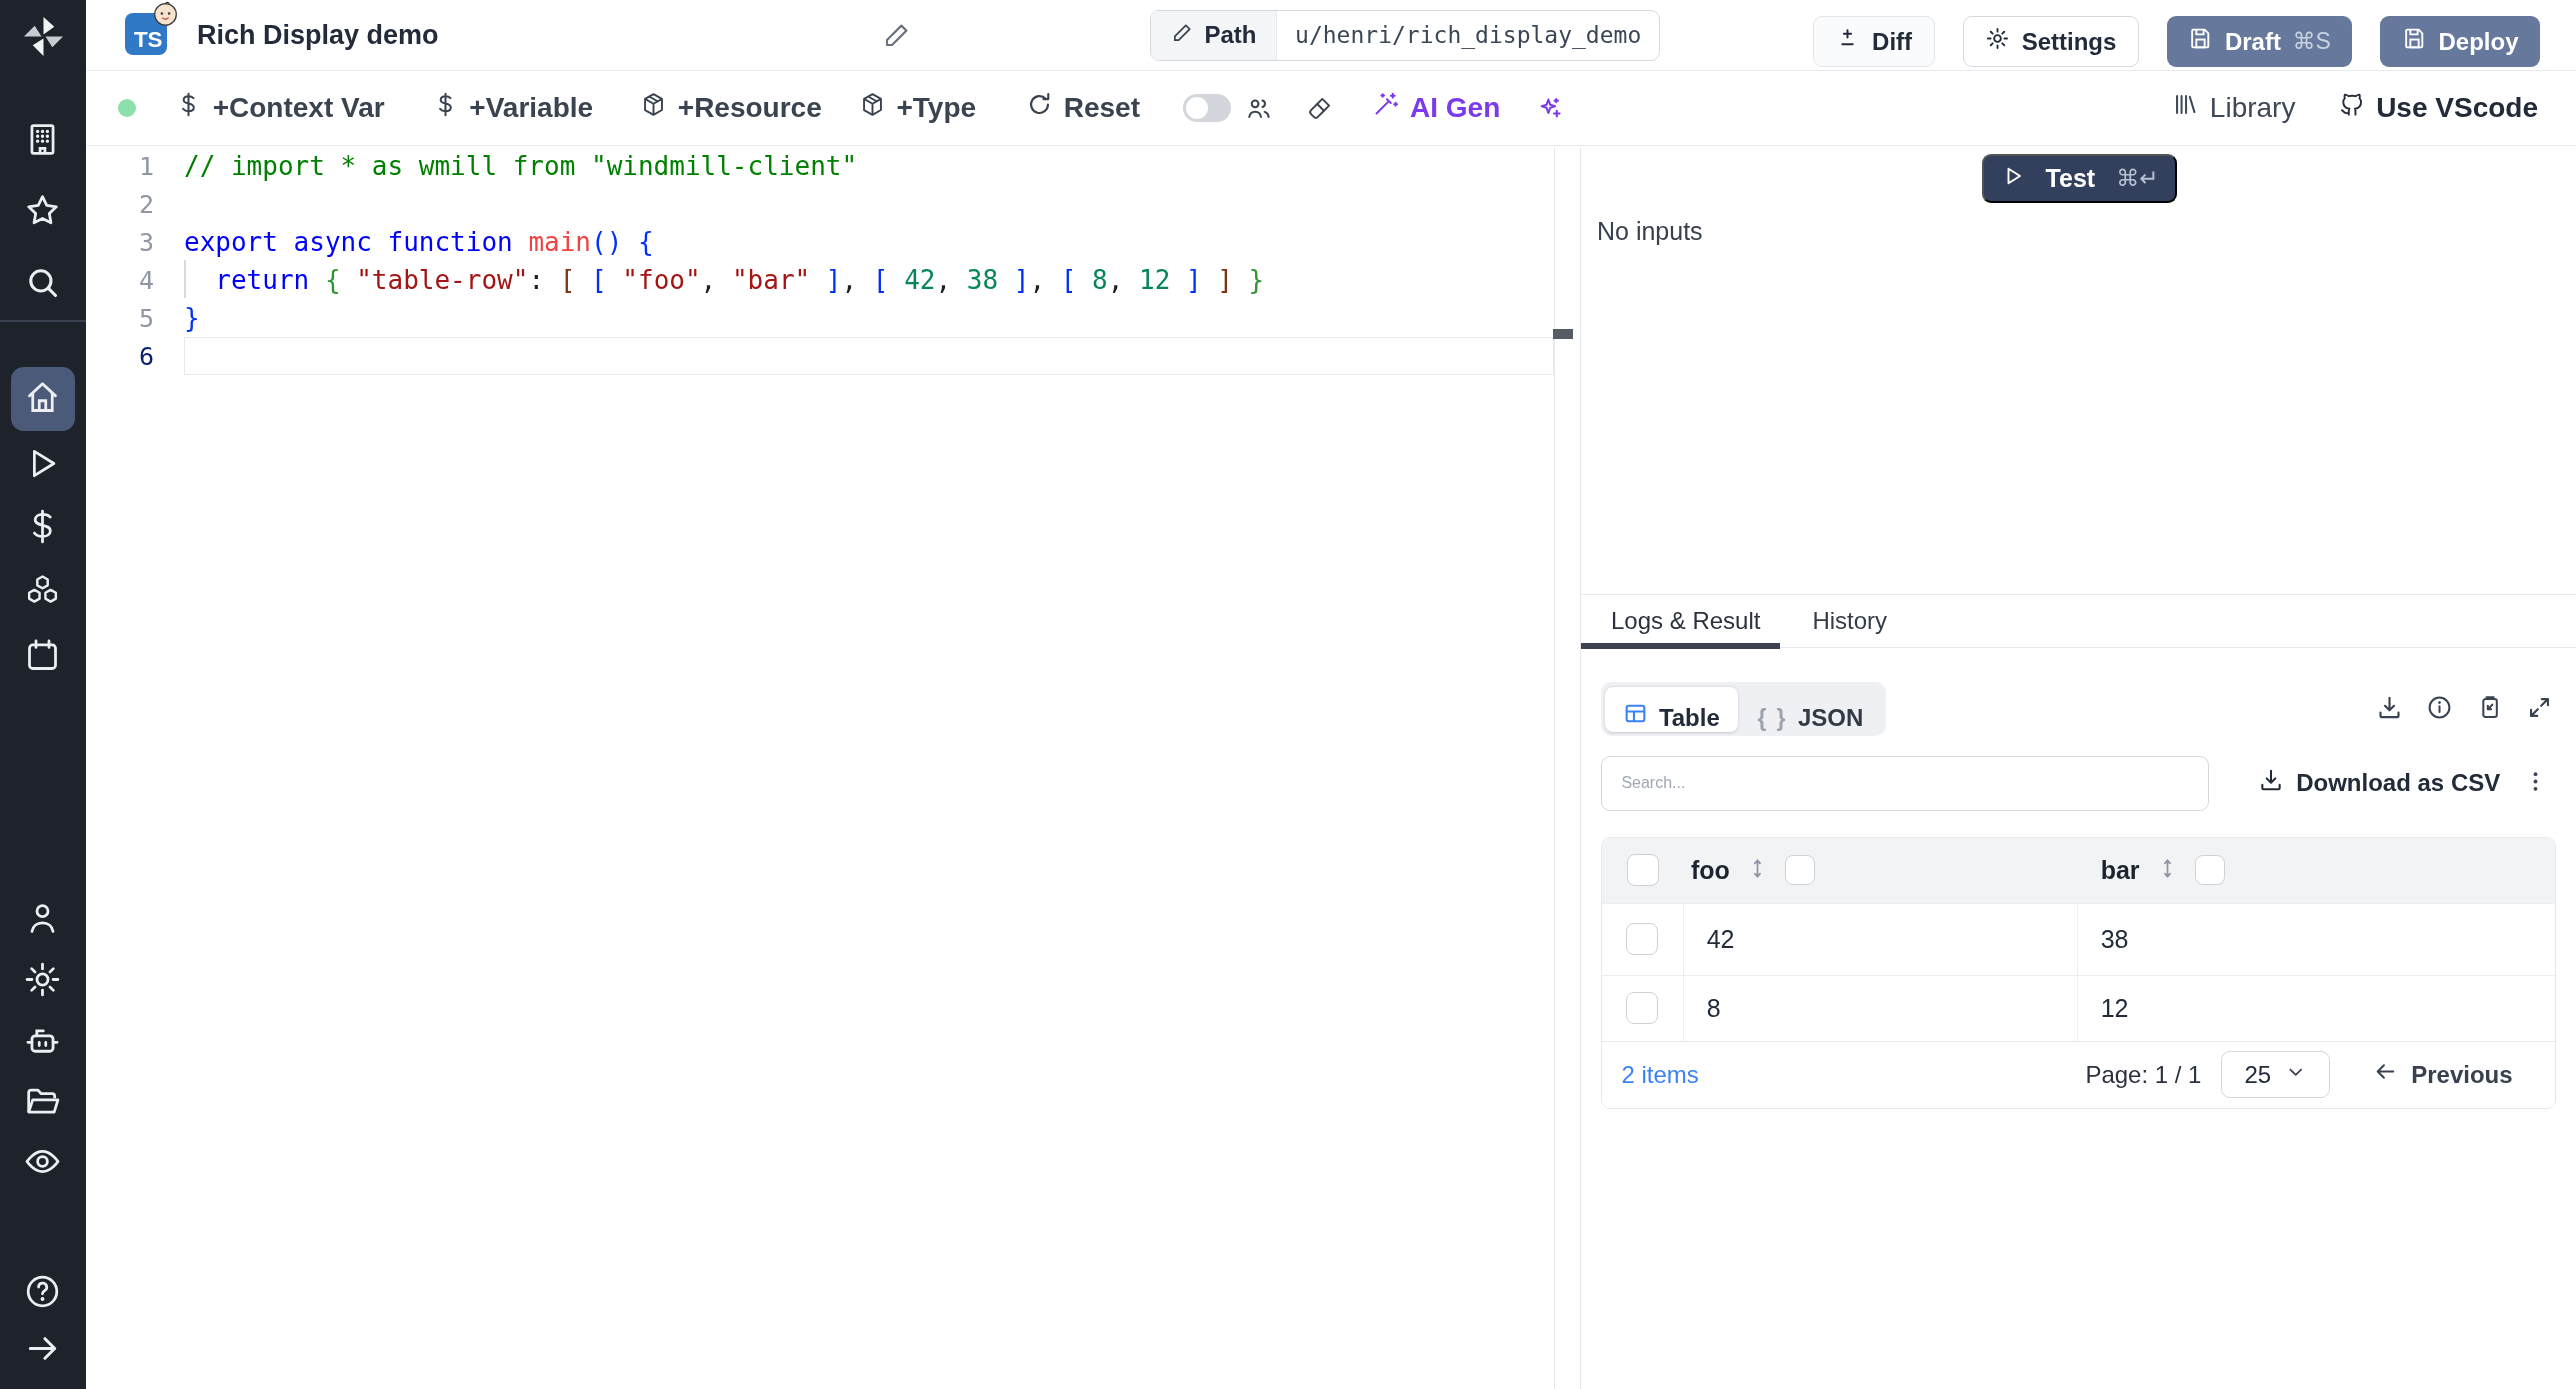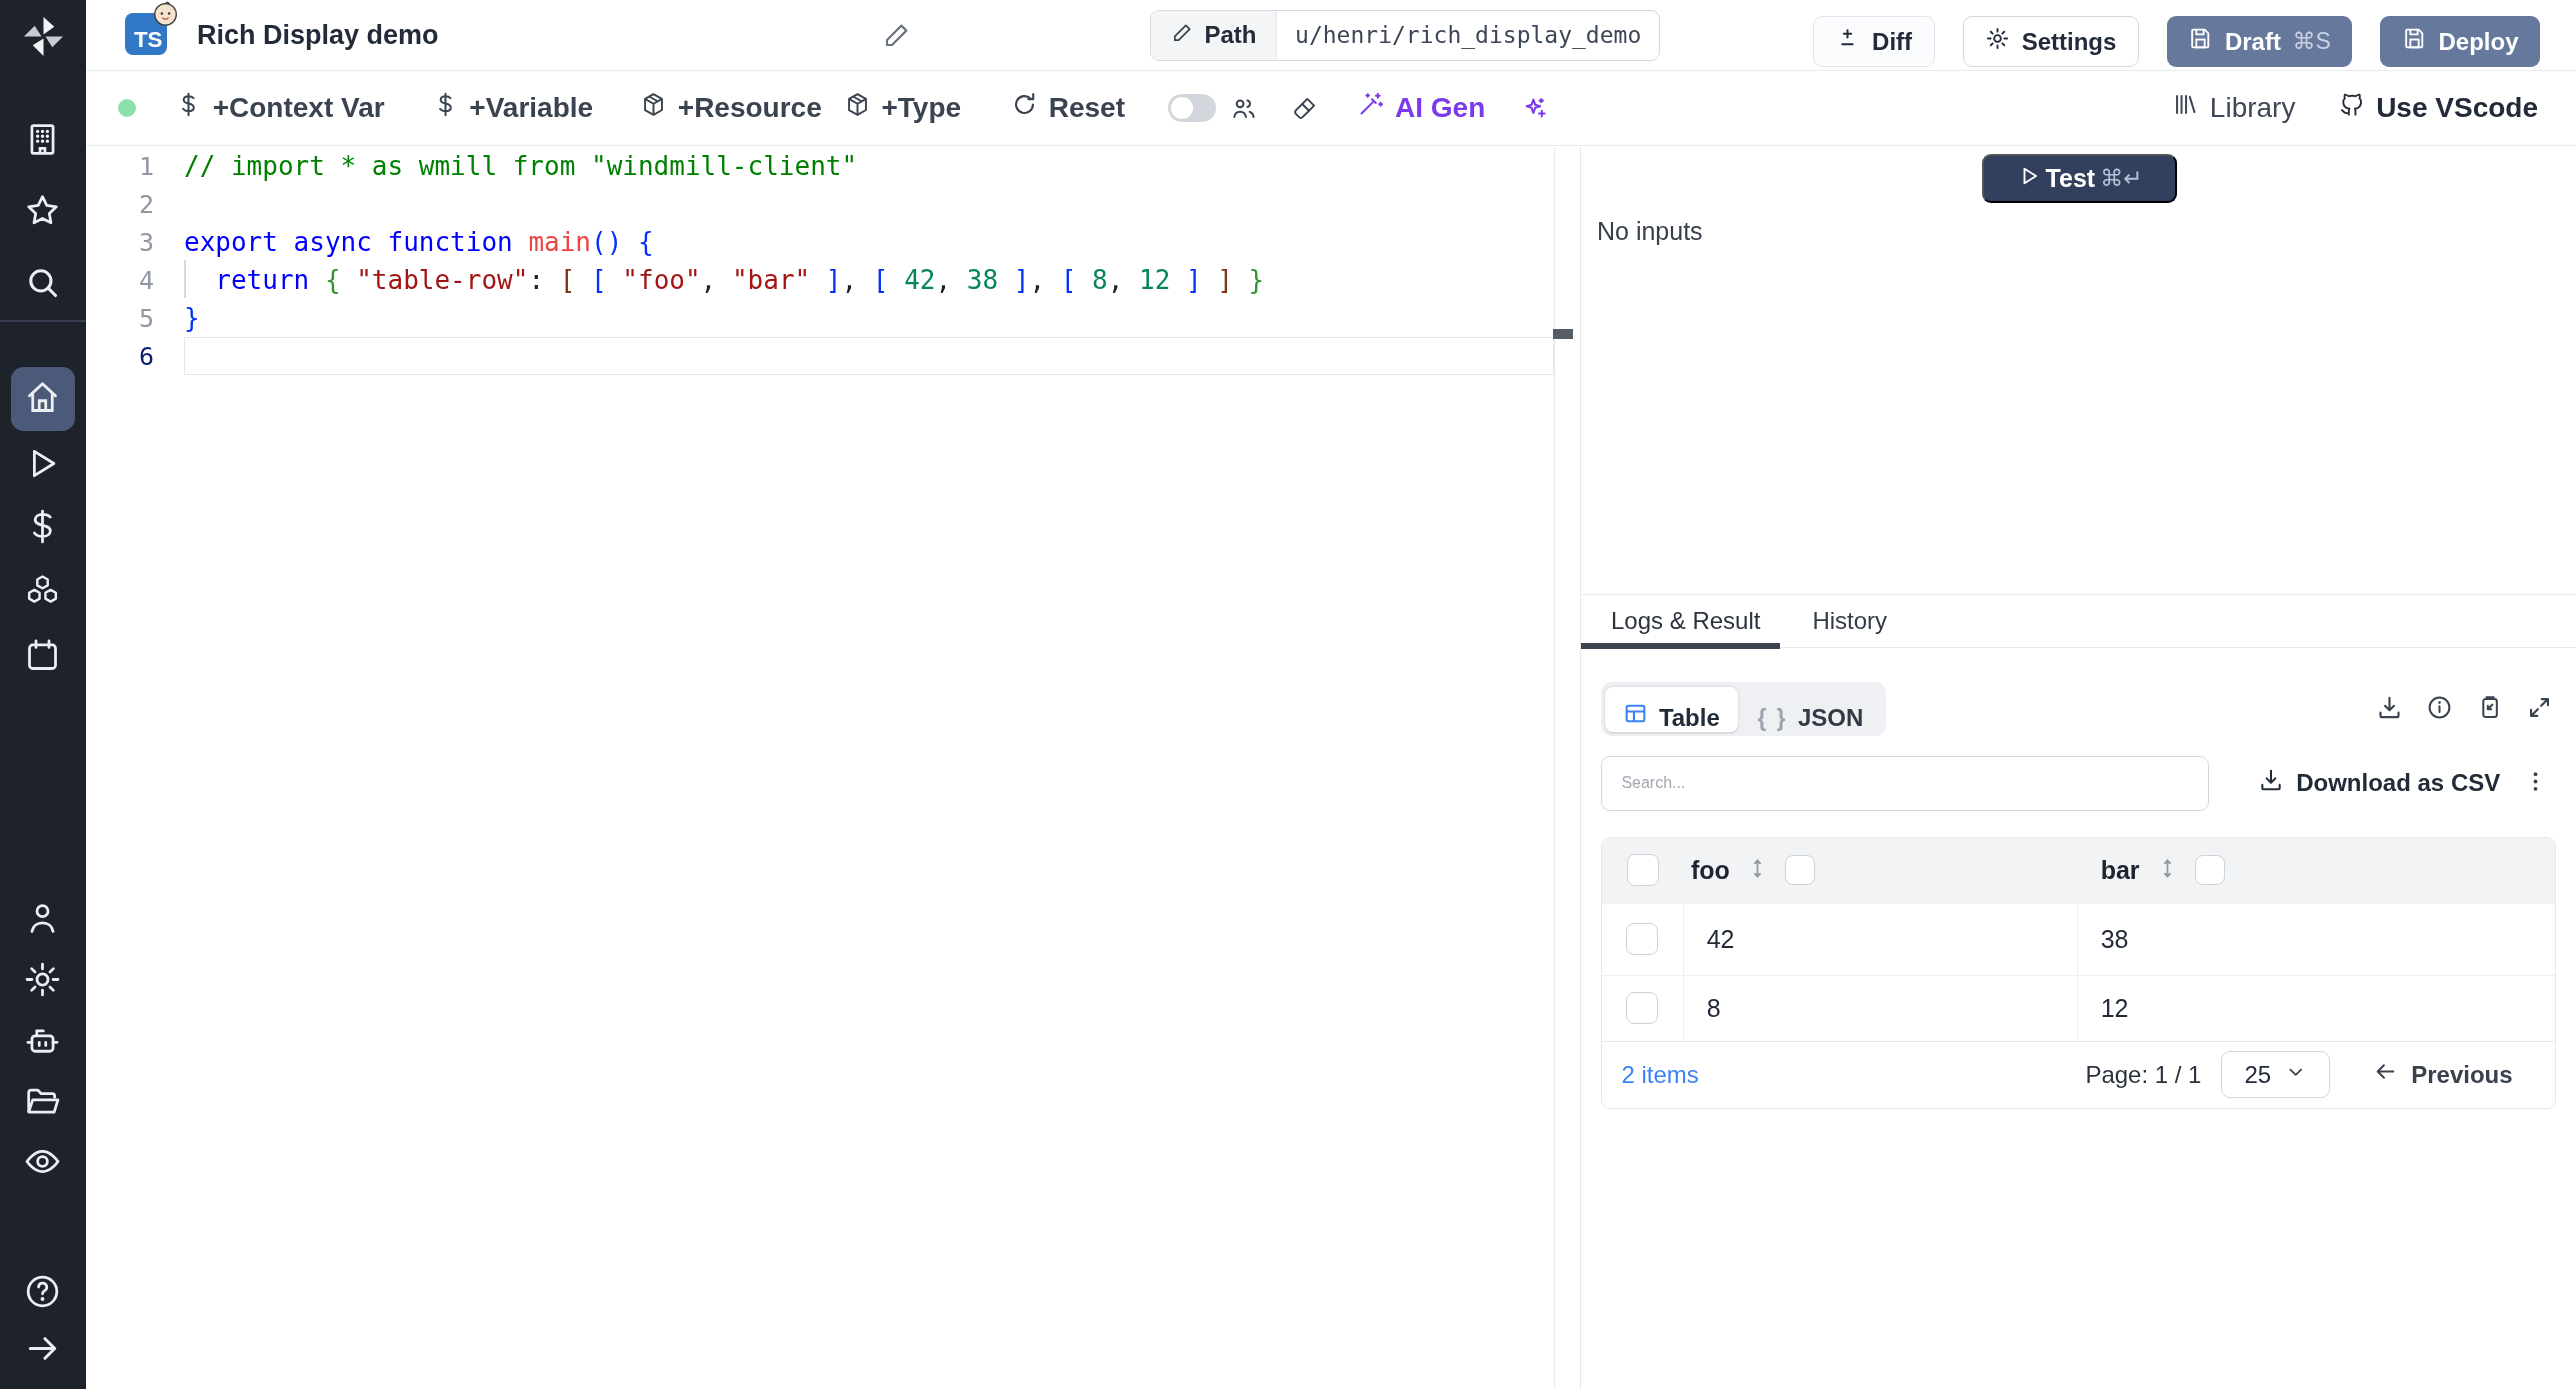--- a/index.html
+++ b/index.html
@@ -51,21 +51,21 @@
   .code-text { flex:1; white-space:pre; height:38px; line-height:38px; margin-right:26px; }
   .code-row.current .ln { color:#0b216f; }
   .code-row.current .code-text { border:1.8px solid #e8e8e8; }
   .indent-guide { position:absolute; left:98px; top:113px; width:1.8px; height:38px; background:#d9d9d9; }
   .editor-edge { position:absolute; left:1468px; top:0; bottom:0; width:0.9px; background:#e8eaed; }
   .scroll-nub { position:absolute; left:1467px; top:182px; width:19.7px; height:9.8px; background:#565c66; }
 
   
   .rightpanel { position:relative; width:996px; height:100%; border-left:1.8px solid #e6e8ec; display:flex; flex-direction:column; }
   .run-section { position:relative; height:447px; }
-  .btn-test { position:absolute; left:401px; top:7.2px; width:195px; height:49px; background:#33405d; border-radius:9px; display:flex; align-items:center; justify-content:center; gap:5px; color:#fff; font-size:25px; font-weight:bold; }
+  .btn-test { position:absolute; left:401px; top:7.2px; width:195px; height:49px; background:#33405d; border-radius:9px; display:flex; align-items:center; justify-content:center; gap:21px; color:#fff; font-size:25px; font-weight:bold; }
   .btn-test svg { width:24px; height:24px; }
   .test-kbd { font-weight:normal; color:#b6c0d4; font-size:23px; }
   .no-inputs { position:absolute; left:16px; top:70px; font-size:25px; color:#38404e; }
   .result-section { flex:1; border-top:0.9px solid #e8eaed; display:flex; flex-direction:column; }
   .tabs { position:relative; height:53px; border-bottom:1.8px solid #e8eaed; display:flex; align-items:center; }
   .tab { font-size:24px; color:#2b323e; padding:0 18px 0 30px; height:100%; display:flex; align-items:center; }
   .tab.inactive { color:#343c48; padding:0 9px; margin-left:25px; }
   .tab-underline { position:absolute; left:0; bottom:-1.8px; width:199px; height:5.4px; background:#3b4350; }
   .result-content { padding:18px 19.7px 0 19.7px; }
   .controls-row { display:flex; align-items:center; margin-top:16px; }
@@ -286,21 +286,21 @@
             <path d="M12 2.5v19M16.5 6.3c-1-1.1-2.6-1.7-4.5-1.7-2.4 0-4.3 1.3-4.3 3.3 0 4.3 9 2.3 9 6.7 0 2-1.9 3.3-4.7 3.3-2 0-3.8-.8-4.8-2" stroke-linecap="round"></path>
           </svg></span>
       <span>+Context Var</span>
     </button>
     <button class="tb-item icon-btn" style="margin-right:47px">
       <span><svg viewBox="0 0 24 24" fill="none" stroke="currentColor" stroke-width="1.8" width="25" height="25">
             <path d="M12 2.5v19M16.5 6.3c-1-1.1-2.6-1.7-4.5-1.7-2.4 0-4.3 1.3-4.3 3.3 0 4.3 9 2.3 9 6.7 0 2-1.9 3.3-4.7 3.3-2 0-3.8-.8-4.8-2" stroke-linecap="round"></path>
           </svg></span>
       <span>+Variable</span>
     </button>
-    <button class="tb-item icon-btn" style="margin-right:22px">
+    <button class="tb-item icon-btn" style="margin-right:37px">
       <span><svg viewBox="0 0 24 24" fill="none" stroke="currentColor" stroke-width="1.7" width="27" height="27">
             <path d="M12 2.8l7.5 4.2v9.9L12 21.2 4.5 17V7L12 2.8z" stroke-linejoin="round"></path>
             <path d="M4.8 7.2L12 11.3l7.2-4.1M12 11.3v9.5M8.2 4.9l7.4 4.2" stroke-linejoin="round"></path>
           </svg></span>
       <span>+Resource</span>
     </button>
     <button class="tb-item icon-btn" style="margin-right:50px">
       <span><svg viewBox="0 0 24 24" fill="none" stroke="currentColor" stroke-width="1.7" width="27" height="27">
             <path d="M12 2.8l7.5 4.2v9.9L12 21.2 4.5 17V7L12 2.8z" stroke-linejoin="round"></path>
             <path d="M4.8 7.2L12 11.3l7.2-4.1M12 11.3v9.5M8.2 4.9l7.4 4.2" stroke-linejoin="round"></path>

